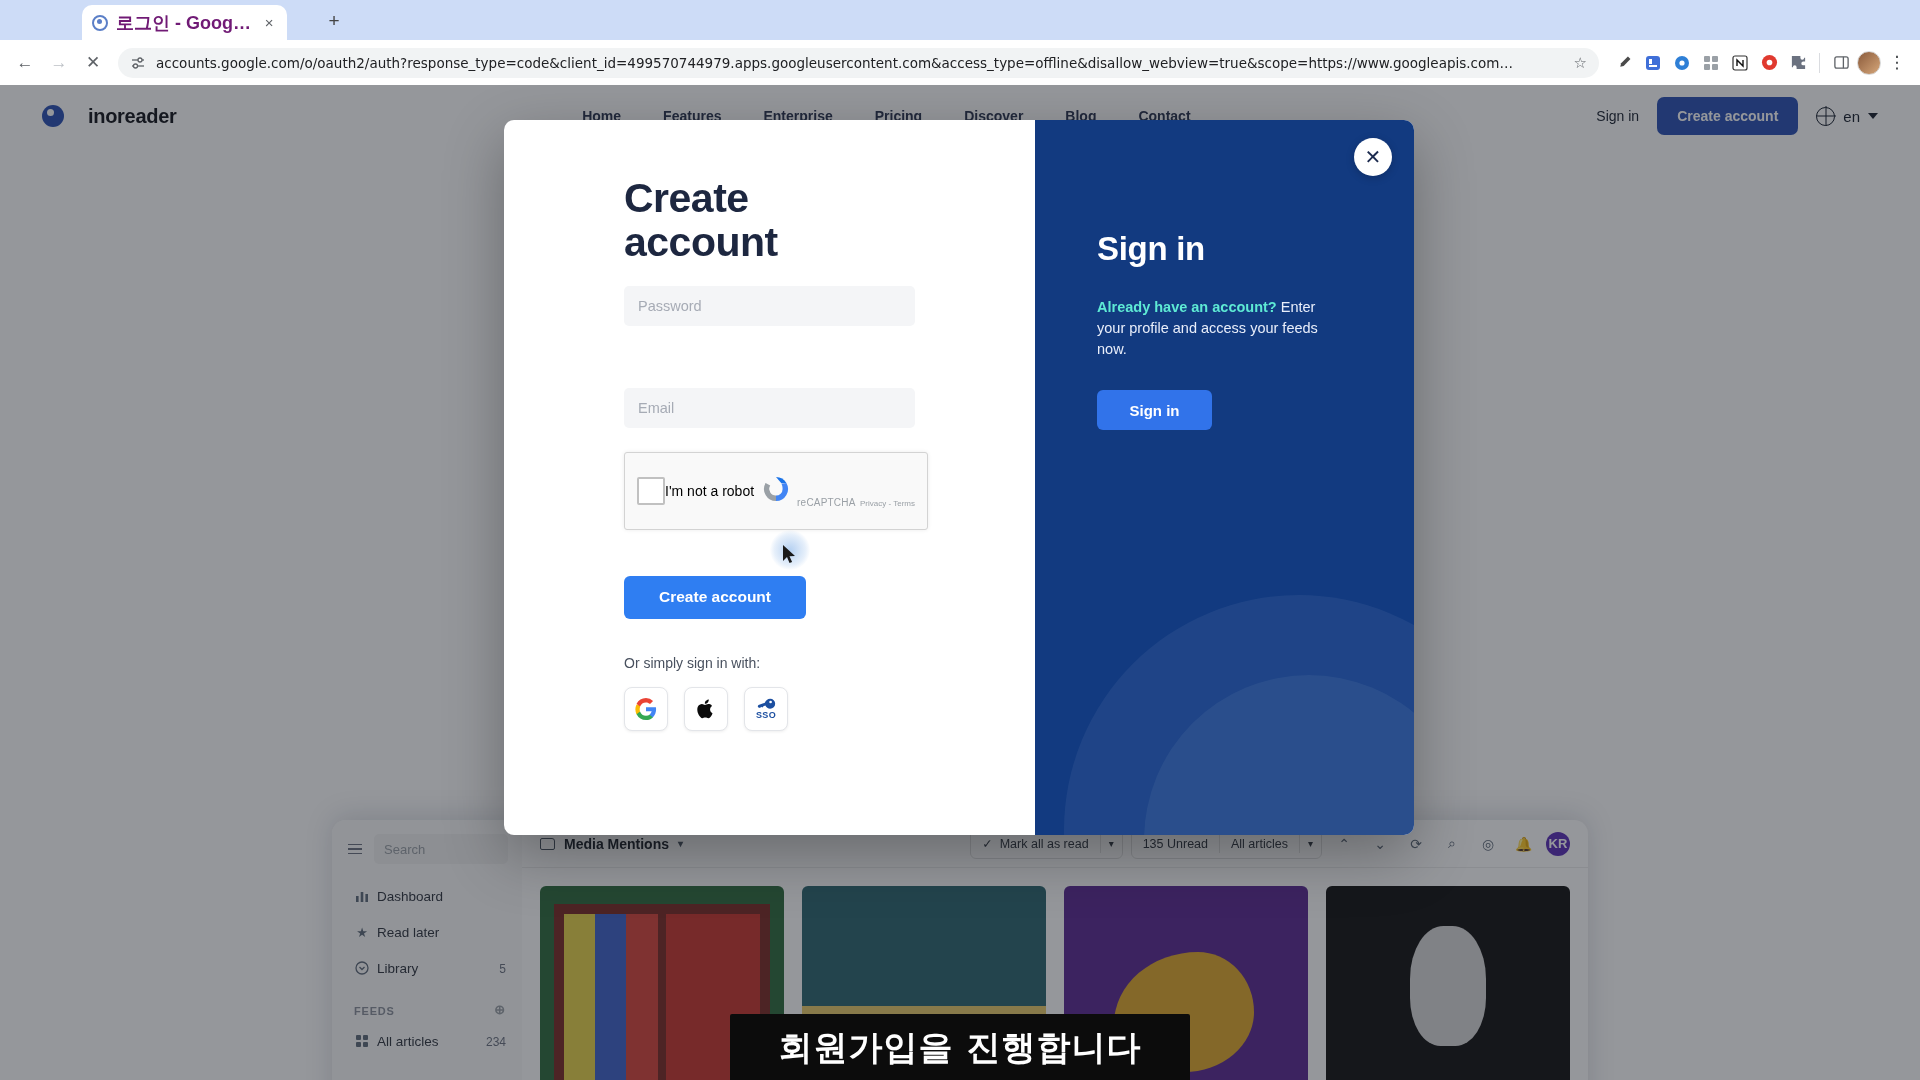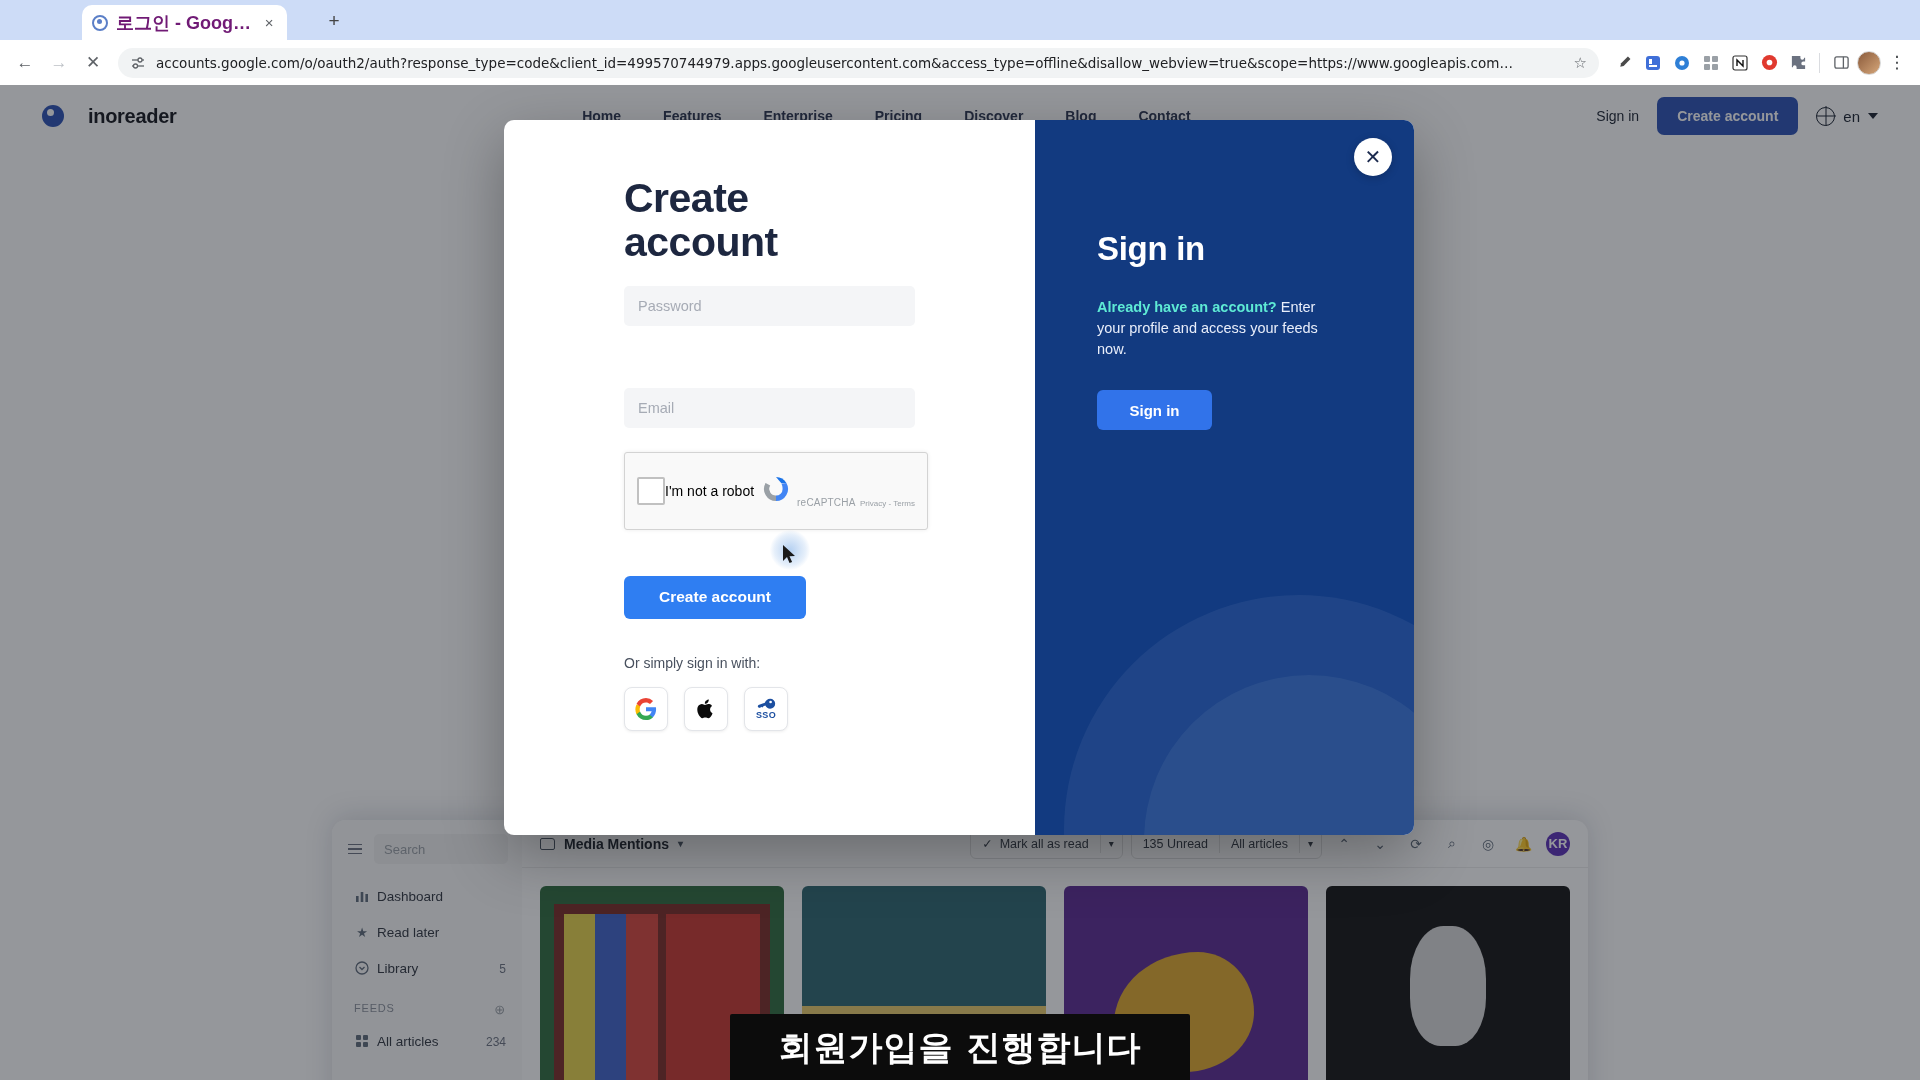--- a/index.html
+++ b/index.html
@@ -141,22 +141,22 @@
     display:flex; align-items:center; padding:0 10px;
     font-size: 13px; color:#9aa0a6;
   }
   .side-item {
     display:flex; align-items:flex-end; gap:7px;
     padding: 10px 16px 10px 22px; font-size: 13.5px; color:#303640;
   }
   .side-item .badge { margin-left:auto; font-size:12px; color:#6b7280; }
   .side-ico { width:16px; height:16px; display:flex; align-items:center; justify-content:center; color:#5f6b7a; font-size:13px;}
   .feeds-label {
-    display:flex; align-items:flex-start; padding: 16px 16px 6px 22px;
-    font-size: 11px; letter-spacing:.8px; color:#8b919c; font-weight:normal;
+    display:flex; align-items:flex-end; padding: 16px 16px 6px 22px;
+    font-size: 11px; letter-spacing:.8px; color:#8b919c; font-weight:bold;
   }
   .feeds-label .plus { margin-left:auto; font-size:13px; color:#9aa0a6;}
 
   .app-main { flex:1 1 auto; }
   .app-topbar {
     height: 48px; display:flex; align-items:center; gap:10px;
     padding: 0 18px 0 18px; border-bottom: 1px solid #ececec;
   }
   .folder-chip { display:flex; align-items:center; gap:9px; font-size:14px; font-weight:bold; color:#20262f;}
   .folder-ico { width:15px; height:12px; border:1.6px solid #4b5563; border-radius:2px 3px 2px 2px; }

